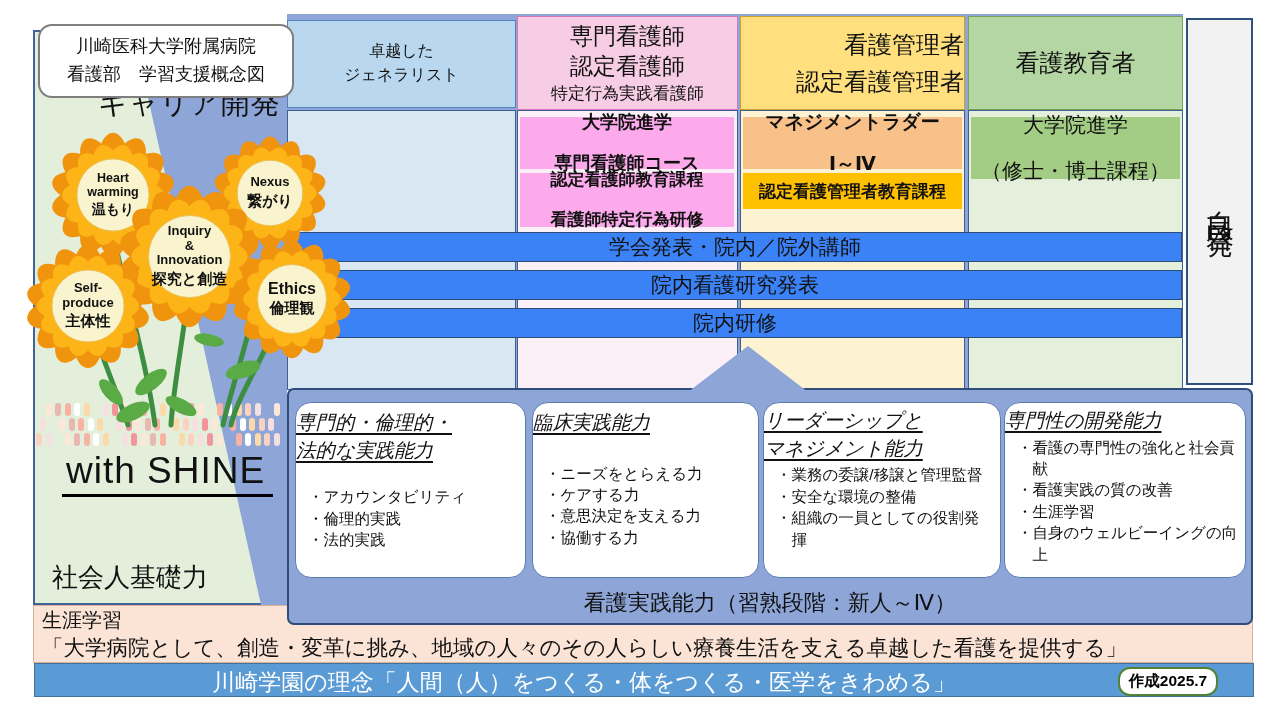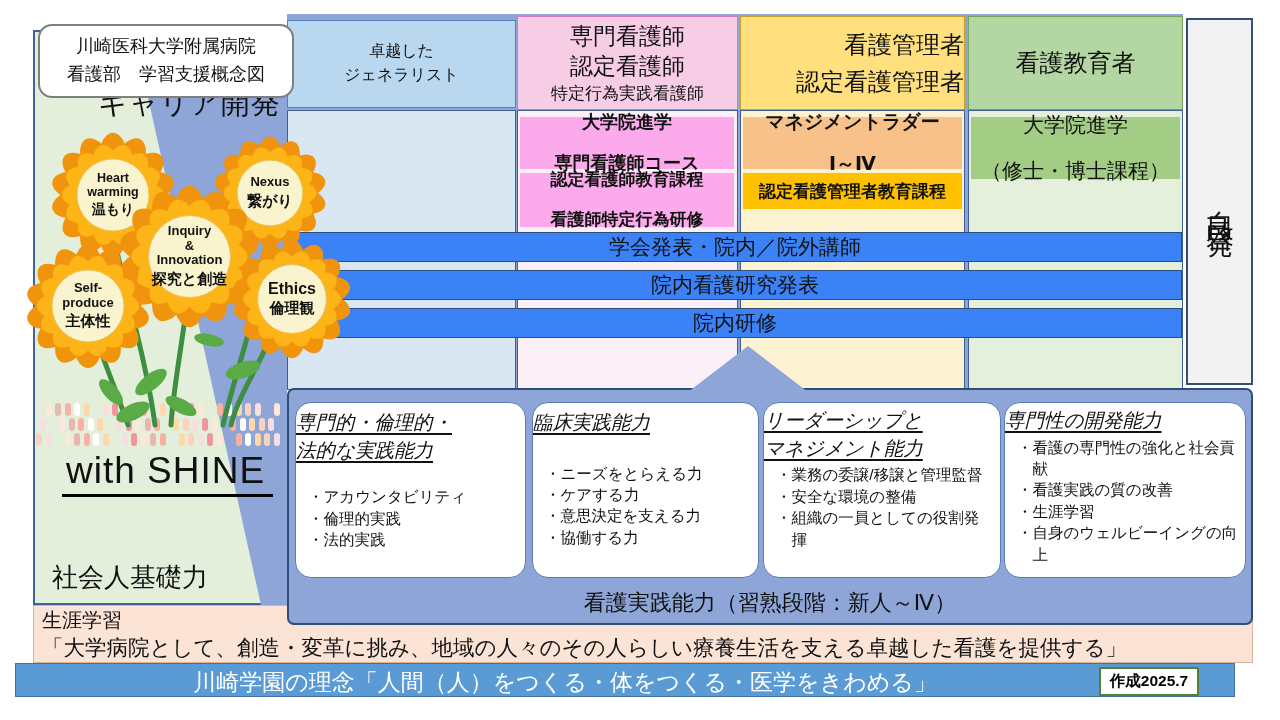--- a/index.html
+++ b/index.html
@@ -80,26 +80,26 @@
   .comp .ttl div{text-decoration:underline;text-underline-offset:4px;text-decoration-thickness:1.5px;}
   .comp .items{font-size:15.5px;line-height:1.38;padding:0 6px 0 12px;}
   .comp .item{padding-left:1em;text-indent:-1em;}
   .mt6{margin-top:6px;} .mt4{margin-top:4px;} .mt22{margin-top:22px;} .mt26{margin-top:26px;} .mt2{margin-top:2px;}
 
   
   .rinen{left:33px;top:605px;width:1220px;height:58px;background:#fbe3d6;border:1px solid #d9b49a;
          box-sizing:border-box;z-index:1;}
   .rinen-label{position:absolute;left:8px;top:1px;font-size:20px;font-weight:500;}
   .rinen-text{position:absolute;left:8px;top:27px;font-size:21.5px;font-weight:500;white-space:nowrap;}
-  .footer{left:15px;top:663px;width:1220px;height:34px;background:#5b9bd5;border:1px solid #41719c;
+  .footer{left:34px;top:663px;width:1220px;height:34px;background:#5b9bd5;border:1px solid #41719c;
           box-sizing:border-box;z-index:1;}
   .footer-text{position:absolute;left:60px;right:180px;top:3px;text-align:center;color:#fff;
                font-size:23px;font-weight:500;white-space:nowrap;}
   .created{position:absolute;left:1083px;top:3px;width:96px;height:25px;background:#fff;
-           border:2px solid #538135;border-radius:1px;display:flex;align-items:center;justify-content:center;
+           border:2px solid #538135;border-radius:12px;display:flex;align-items:center;justify-content:center;
            font-size:15.5px;font-weight:bold;color:#000;}
 </style>
 </head>
 <body>
 
 <div class="canvas">
 
   <div class="abs left-panel"></div>
   <svg class="abs diag-svg" viewBox="0 0 254 575">
     <polygon points="100,0 254,0 254,575 228,575" fill="#8da5d7"></polygon>

